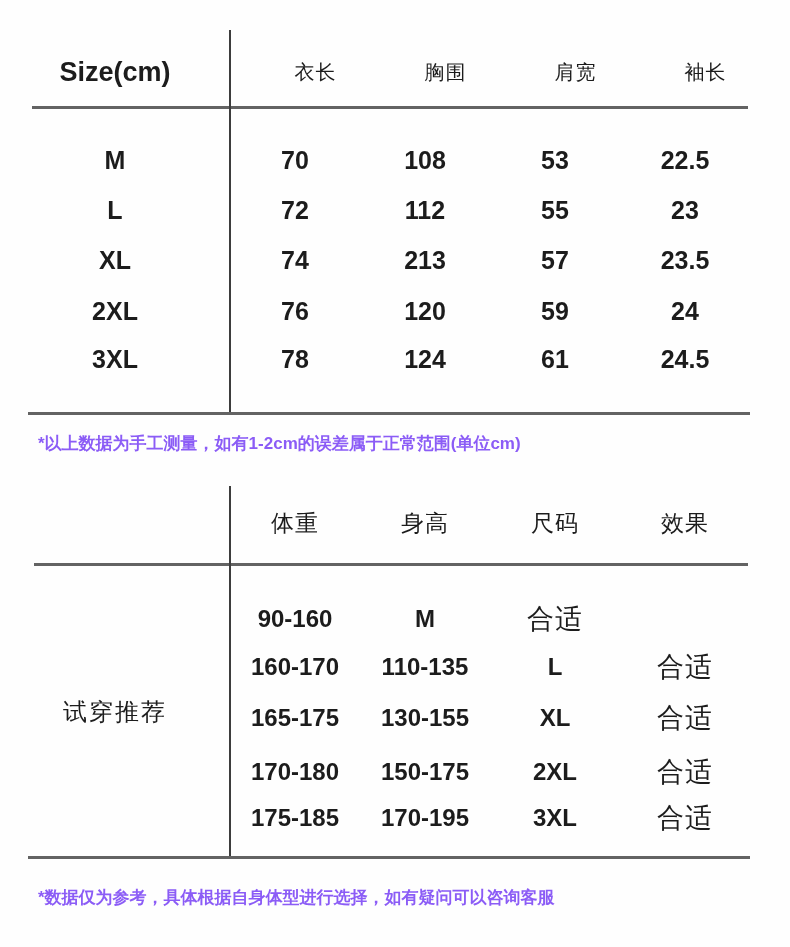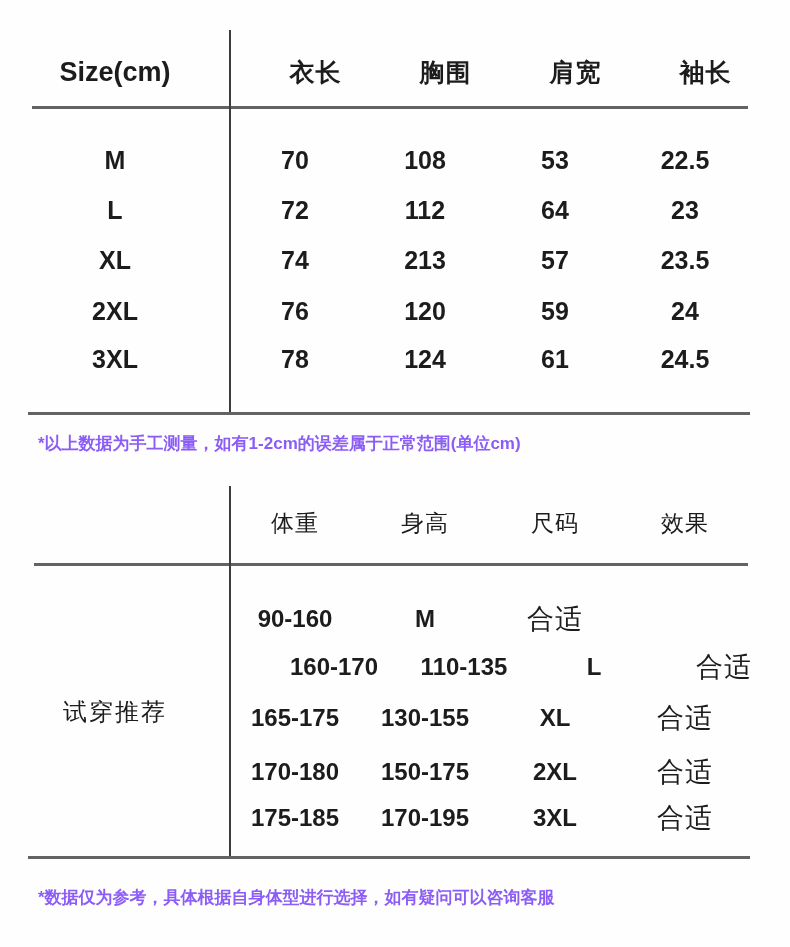--- a/index.html
+++ b/index.html
@@ -31,21 +31,21 @@
     height: 3px;
     background: #636363;
   }
   .vline {
     position: absolute;
     width: 2px;
     background: #3d3d3d;
   }
   
   .hd-en   { font-size: 27px; font-weight: 700; }
-  .hd-cn   { font-size: 25px; font-weight: 700; letter-spacing: 1px; margin-left: 41px; }
+  .hd-cn   { font-size: 20px; font-weight: 400; letter-spacing: 1px; margin-left: 41px; }
   .num     { font-size: 25px; font-weight: 700; }
   .sizelab { font-size: 25px; font-weight: 700; }
   .hd-cn2  { font-size: 23px; font-weight: 500; letter-spacing: 1px; }
   .num2    { font-size: 24px; font-weight: 700; }
   .fit     { font-size: 27px; font-weight: 500; letter-spacing: 1px; }
   .rowlab  { font-size: 24px; font-weight: 500; letter-spacing: 2px; }
   .note {
     position: absolute;
     left: 38px;
     font-size: 17px;
@@ -75,21 +75,21 @@
       <div class="sizelab">M</div>
       <div class="num">70</div>
       <div class="num">108</div>
       <div class="num">53</div>
       <div class="num">22.5</div>
     </div>
     <div class="trow" style="top:185px;">
       <div class="sizelab">L</div>
       <div class="num">72</div>
       <div class="num">112</div>
-      <div class="num">64</div>
+      <div class="num">55</div>
       <div class="num">23</div>
     </div>
     <div class="trow" style="top:235px;">
       <div class="sizelab">XL</div>
       <div class="num">74</div>
       <div class="num">213</div>
       <div class="num">57</div>
       <div class="num">23.5</div>
     </div>
     <div class="trow" style="top:286px;">
@@ -132,21 +132,21 @@
         <div></div>
         <div></div>
     </div>
 
     <div class="trow" style="top:594px;">
       <div></div>
       <div class="num2">90-160</div>
       <div class="num2">M</div>
       <div class="fit">合适</div>
     </div>
-    <div class="trow" style="top:642px;padding-left:39px;">
+    <div class="trow" style="top:642px;">
       <div></div>
       <div class="num2">160-170</div>
       <div class="num2">110-135</div>
       <div class="num2">L</div>
       <div class="fit">合适</div>
     </div>
     <div class="trow" style="top:693px;">
       <div></div>
       <div class="num2">165-175</div>
       <div class="num2">130-155</div>

